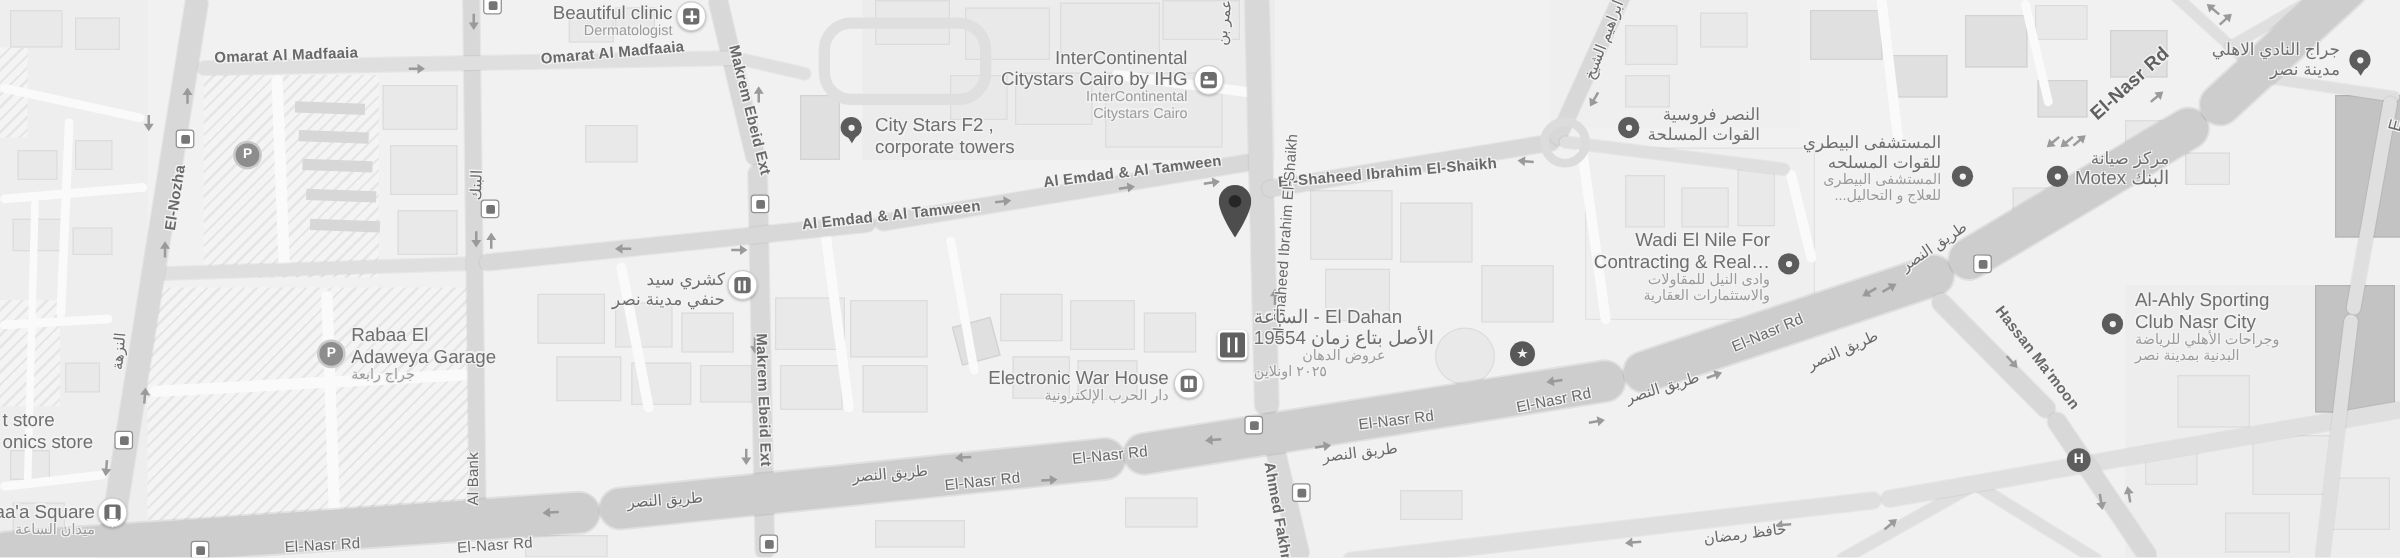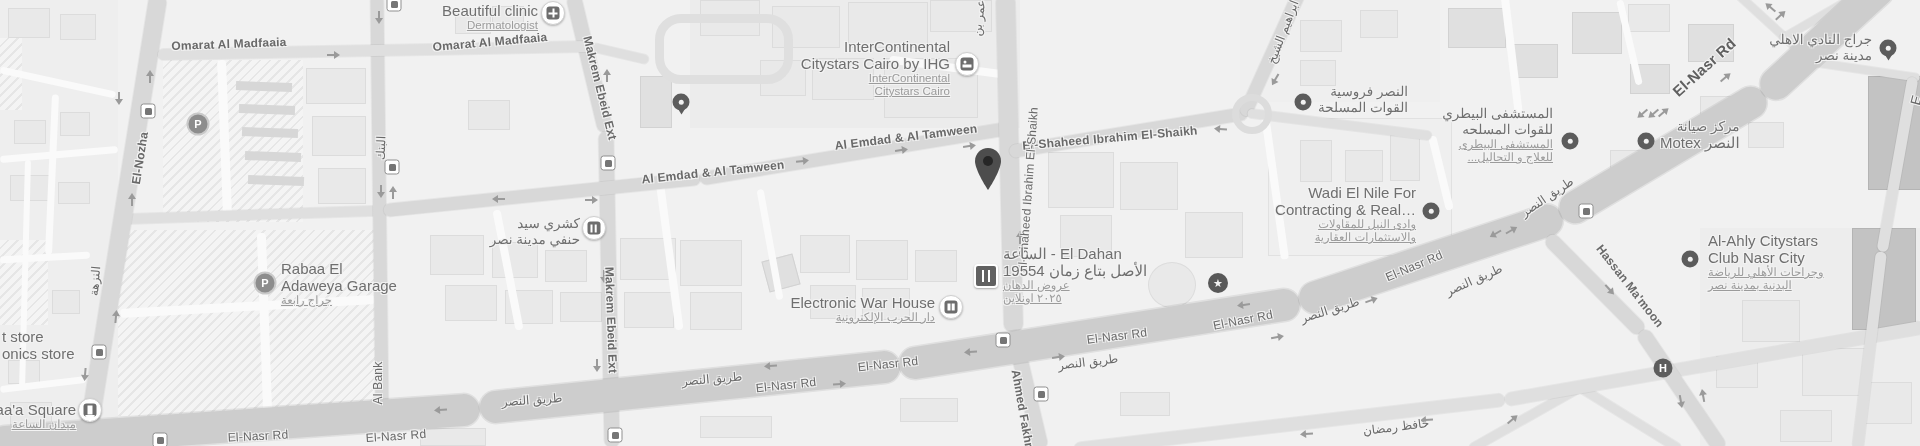--- a/index.html
+++ b/index.html
@@ -20,21 +20,21 @@
   .rl{position:absolute;color:#696969;font-size:12px;white-space:nowrap;letter-spacing:.2px;
       text-shadow:-1px -1px 0 #f3f3f3,1px -1px 0 #f3f3f3,-1px 1px 0 #f3f3f3,1px 1px 0 #f3f3f3;}
   .rl.big{font-size:15px;font-weight:bold;color:#606060;}
   .poi{position:absolute;white-space:nowrap;}
   .ta-r{transform:translateX(-100%);text-align:right;}
   .pl{color:#6f6f6f;font-size:15px;line-height:17px;
       text-shadow:-1px -1px 0 #f3f3f3,1px -1px 0 #f3f3f3,-1px 1px 0 #f3f3f3,1px 1px 0 #f3f3f3;}
   .pm{color:#6f6f6f;font-size:13.5px;line-height:16px;
       text-shadow:-1px -1px 0 #f3f3f3,1px -1px 0 #f3f3f3,-1px 1px 0 #f3f3f3,1px 1px 0 #f3f3f3;}
   .ps{color:#9b9b9b;font-size:11.5px;line-height:13px;
-      text-shadow:-1px -1px 0 #f3f3f3,1px -1px 0 #f3f3f3,-1px 1px 0 #f3f3f3,1px 1px 0 #f3f3f3;text-decoration:underline;}
+      text-shadow:-1px -1px 0 #f3f3f3,1px -1px 0 #f3f3f3,-1px 1px 0 #f3f3f3,1px 1px 0 #f3f3f3;}
   .badge{position:absolute;width:22px;height:22px;background:#fff;border:1px solid #cfcfcf;border-radius:50%;
          transform:translate(-50%,-50%);box-shadow:0 1px 2px rgba(0,0,0,.25);}
   .badge.tail::after{content:"";position:absolute;left:50%;bottom:-6px;transform:translateX(-50%);
          border:5px solid transparent;border-top:7px solid #fff;}
   .gsq{position:absolute;left:50%;top:50%;transform:translate(-50%,-50%);width:13px;height:13px;
        background:#6d6d6d;border-radius:3px;}
   .g-cross::before{content:"";position:absolute;left:5.6px;top:2px;width:2px;height:9px;background:#fff;}
   .g-cross::after{content:"";position:absolute;left:2px;top:5.6px;width:9px;height:2px;background:#fff;}
   .g-ut::before{content:"";position:absolute;left:3.4px;top:2.5px;width:2px;height:8px;background:#fff;box-shadow:4.2px 0 0 #fff;}
   .g-bed::before{content:"";position:absolute;left:2px;top:6.5px;width:9px;height:3px;background:#fff;}
@@ -299,20 +299,24 @@
 
   <div class="badge" style="left:553px;top:13px">
       <div class="gsq g-cross"></div>
     </div>
   <div class="poi ta-r" style="left:538px;top:2px">
     <div class="pl">Beautiful clinic</div>
     <div class="ps">Dermatologist</div>
   </div>
 
   <div class="pin tail" style="left:681px;top:102px"></div>
+  <div class="poi" style="left:700px;top:92px">
+    <div class="pl">City Stars F2 ,</div>
+    <div class="pl">corporate towers</div>
+  </div>
 
   <div class="badge" style="left:967px;top:64px">
       <div class="gsq g-bed"></div>
     </div>
   <div class="poi ta-r" style="left:950px;top:38px">
     <div class="pl">InterContinental</div>
     <div class="pl">Citystars Cairo by IHG</div>
     <div class="ps">InterContinental</div>
     <div class="ps">Citystars Cairo</div>
   </div>
@@ -334,21 +338,21 @@
   </div>
 
   <svg class="mk" style="left:975px;top:148px" width="26" height="42" viewBox="0 0 26 42">
     <path d="M13 0C5.8 0 0 5.8 0 13c0 9.7 13 29 13 29s13-19.3 13-29C26 5.8 20.2 0 13 0z" fill="#4d4d4d"></path>
     <circle cx="13" cy="13" r="5" fill="#262626"></circle>
   </svg>
   <div class="sqbadge" style="left:986px;top:276px"></div>
   <div class="poi" style="left:1003px;top:245px">
     <div class="pl" dir="ltr">الساعة - El Dahan</div>
     <div class="pl" dir="rtl" style="text-align:left">الأصل بتاع زمان 19554</div>
-    <div class="ps" dir="rtl" style="text-align:left">عروض الدهان</div>
+    <div class="ps" dir="rtl" style="text-align:center">عروض الدهان</div>
     <div class="ps" dir="rtl" style="text-align:left">٢٠٢٥ اونلاين</div>
   </div>
 
   <div class="pin" style="left:1303px;top:102px"></div>
   <div class="poi" style="left:1318px;top:84px" dir="rtl">
     <div class="pm">النصر فروسية</div>
     <div class="pm">القوات المسلحة</div>
   </div>
 
   <div class="pin" style="left:1431px;top:211px"></div>
@@ -363,32 +367,32 @@
   <div class="poi ta-r" style="left:1553px;top:106px" dir="rtl">
     <div class="pm">المستشفى البيطري</div>
     <div class="pm">للقوات المسلحه</div>
     <div class="ps">المستشفى البيطرى</div>
     <div class="ps">للعلاج و التحاليل...</div>
   </div>
 
   <div class="pin" style="left:1646px;top:141px"></div>
   <div class="poi" style="left:1660px;top:119px" dir="rtl">
     <div class="pm">مركز صيانة</div>
-    <div class="pm" style="font-size:15px">النصر Motex</div>
+    <div class="pm" style="font-size:15px">البنك Motex</div>
   </div>
 
   <div class="pin tail" style="left:1888px;top:48px"></div>
   <div class="poi ta-r" style="left:1872px;top:32px" dir="rtl">
     <div class="pm">جراج النادي الاهلي</div>
     <div class="pm">مدينة نصر</div>
   </div>
 
   <div class="pin" style="left:1690px;top:259px"></div>
   <div class="poi" style="left:1708px;top:232px">
-    <div class="pl">Al-Ahly Citystars</div>
+    <div class="pl">Al-Ahly Sporting</div>
     <div class="pl">Club Nasr City</div>
     <div class="ps" dir="rtl" style="text-align:left">وجراحات الأهلي للرياضة</div>
     <div class="ps" dir="rtl" style="text-align:left">البدنية بمدينة نصر</div>
   </div>
 
   <div class="hcircle" style="left:1663px;top:368px">H</div>
 
   <div class="pcircle" style="left:265px;top:283px">P</div>
   <div class="poi" style="left:281px;top:260px">
     <div class="pl">Rabaa El</div>

